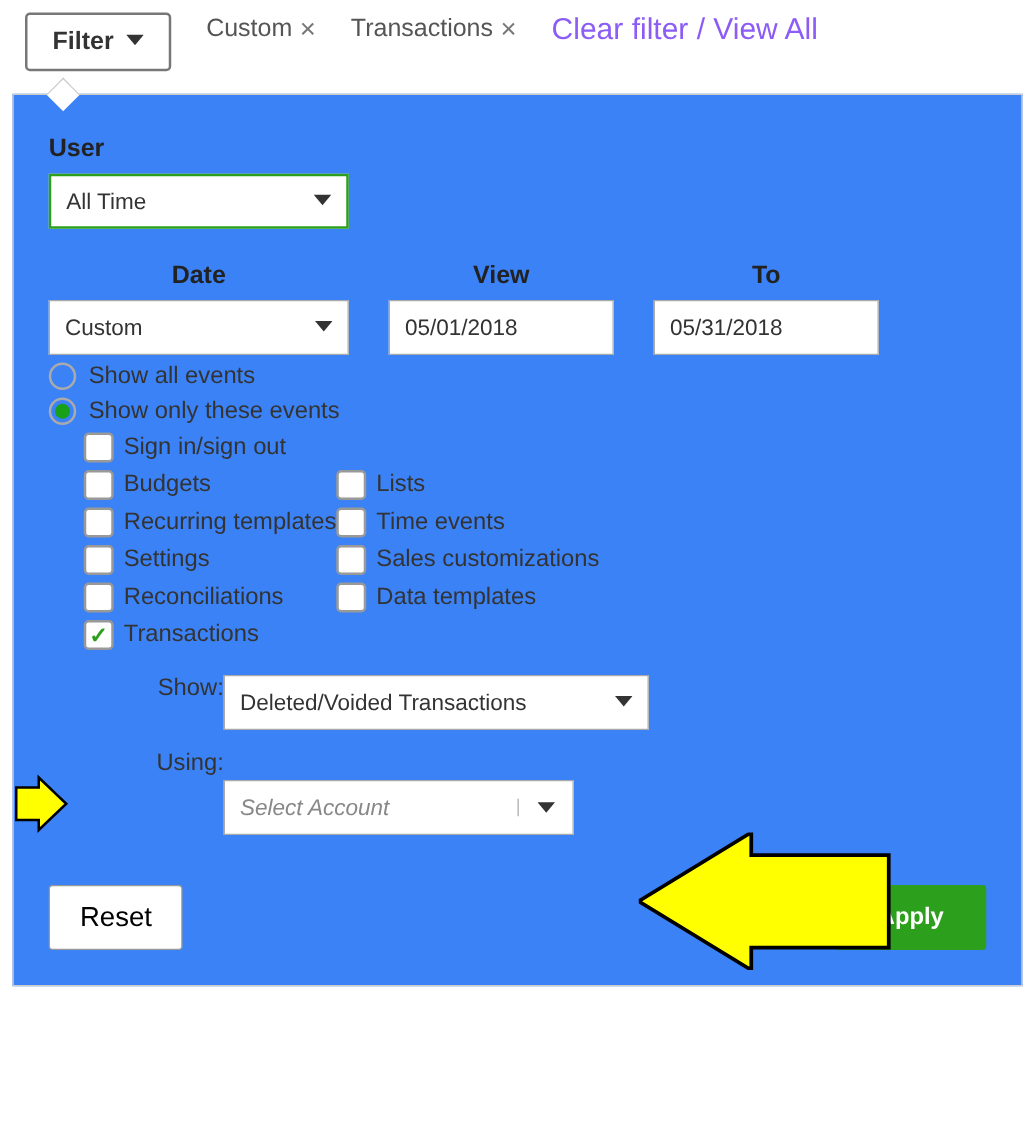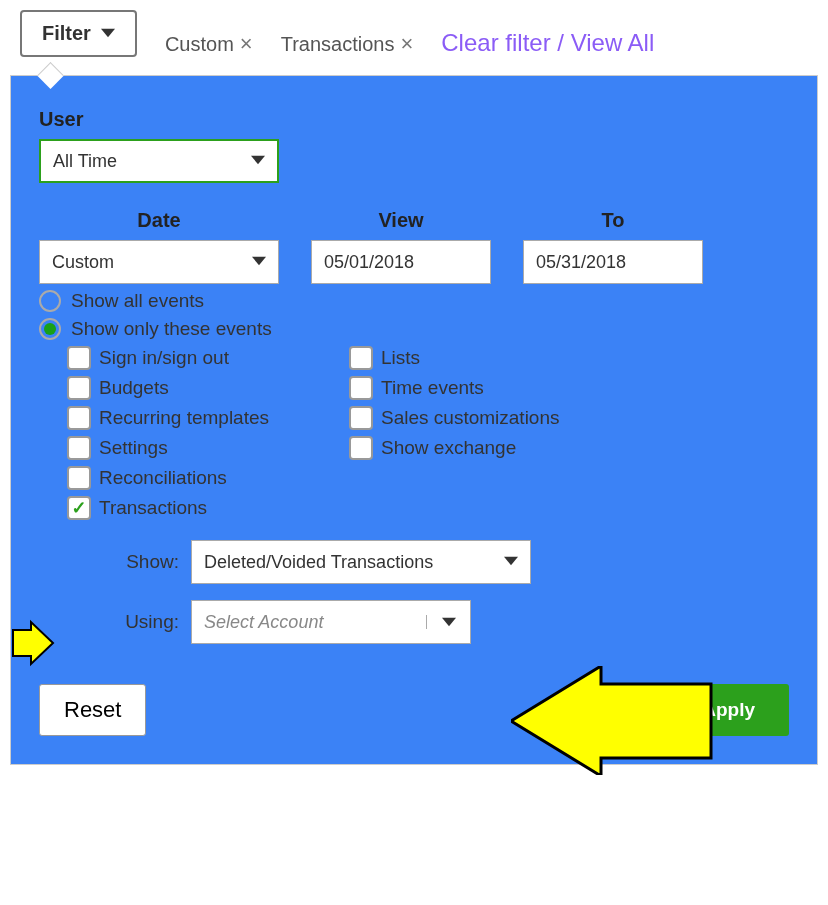--- a/index.html
+++ b/index.html
@@ -1,17 +1,17 @@
 <!DOCTYPE html>
 <html><head>
 <meta charset="utf-8">
 <style>
   * { box-sizing: border-box; font-family: -apple-system, BlinkMacSystemFont, "Segoe UI", Helvetica, Arial, sans-serif; }
   body { margin: 0; padding: 10px; background: #fff; width: 828px; }
-  .topbar { display: flex; align-items: flex-end; gap: 28px; padding: 0 10px; }
+  .topbar { display: flex; align-items: flex-start; gap: 28px; padding: 0 10px; }
   .filter-btn {
     border: 2px solid #777; border-radius: 4px; padding: 10px 20px;
     display: flex; align-items: center; gap: 10px; font-size: 20px; color: #333;
     background: #fff; cursor: pointer; font-weight: 600;
   }
   .chip { display: flex; align-items: center; gap: 6px; color: #555; font-size: 20px; }
   .chip .x { font-size: 22px; color: #777; cursor: pointer; }
   .clear-link { color: #8b5cf6; font-size: 24px; cursor: pointer; }
   .panel {
     border: 1px solid #ccc; margin-top: 18px; padding: 24px 28px 28px 28px;
@@ -32,34 +32,34 @@
   .select-box.green { border: 2px solid #2ca01c; }
   .caret { margin-left: auto; }
   .row { display: flex; gap: 32px; }
   .col { display: flex; flex-direction: column; text-align: center; }
   .radio-row { display: flex; align-items: center; gap: 10px; margin: 6px 0; font-size: 19px; color: #333; }
   .radio {
     width: 22px; height: 22px; border: 2px solid #aaa; border-radius: 50%; display: flex;
     align-items: center; justify-content: center; cursor: pointer;
   }
   .radio.checked::after { content: ""; width: 12px; height: 12px; background: #18a018; border-radius: 50%; }
-  .checkbox-grid { display: flex; gap: 80px; margin-left: 28px; margin-top: 6px; }
+  .checkbox-grid { display: flex; margin-left: 28px; margin-top: 6px; align-items: center; }
   .check-col { display: flex; flex-direction: column; gap: 6px; }
   .check-row { display: flex; align-items: center; gap: 8px; font-size: 19px; color: #333; }
   .checkbox {
     width: 24px; height: 24px; border: 2px solid #999; border-radius: 4px;
     display: flex; align-items: center; justify-content: center; cursor: pointer;
     background: #fff;
   }
   .checkbox.checked::after { content: "✓"; color: #2ca01c; font-weight: bold; font-size: 18px; }
   .sub-fields { margin-left: 70px; margin-top: 20px; display: flex; flex-direction: column; gap: 16px; }
-  .sub-row { display: flex; align-items: center; gap: 12px; }
+  .sub-row { display: flex; align-items: flex-start; }
   .sub-label { width: 70px; text-align: right; font-size: 19px; color: #333; }
   .show-select { width: 340px; }
-  .using-select { width: 280px; display: flex; padding: 0; }
+  .using-select { width: 280px; display: flex; padding: 0; margin-top: 24px; }
   .using-select .text { flex: 1; padding: 0 12px; display: flex; align-items: center; color: #888; font-style: italic; }
   .using-select .caret-box { width: 44px; border-left: 1px solid #aaa; display: flex; align-items: center; justify-content: center; }
   .footer { display: flex; justify-content: space-between; margin-top: 40px; }
   .btn-reset { border: 1px solid #999; background: #fff; padding: 12px 24px; font-size: 22px; cursor: pointer; border-radius: 3px; }
   .btn-apply { border: none; background: #2ca01c; color: #fff; padding: 12px 34px; font-size: 19px; font-weight: 600; cursor: pointer; border-radius: 3px; }
   .arrow-annot { position: absolute; pointer-events: none; }
   svg.caret-svg { width: 14px; height: 14px; }
 </style>
 </head>
 <body>
@@ -167,21 +167,21 @@
         <div class="check-row">
           <div class="checkbox"></div>
           <span>Time events</span>
         </div>
         <div class="check-row">
           <div class="checkbox"></div>
           <span>Sales customizations</span>
         </div>
         <div class="check-row">
           <div class="checkbox"></div>
-          <span>Show exchange</span>
+          <span>Data templates</span>
         </div>
       </div>
   </div>
 
   <svg class="arrow-annot" style="left:-8px; top:542px" width="60" height="50">
     <polygon points="10,12 28,12 28,4 50,25 28,46 28,38 10,38" fill="#ffff00" stroke="#000" stroke-width="2"></polygon>
   </svg>
 
   <div class="sub-fields">
     <div class="sub-row">

